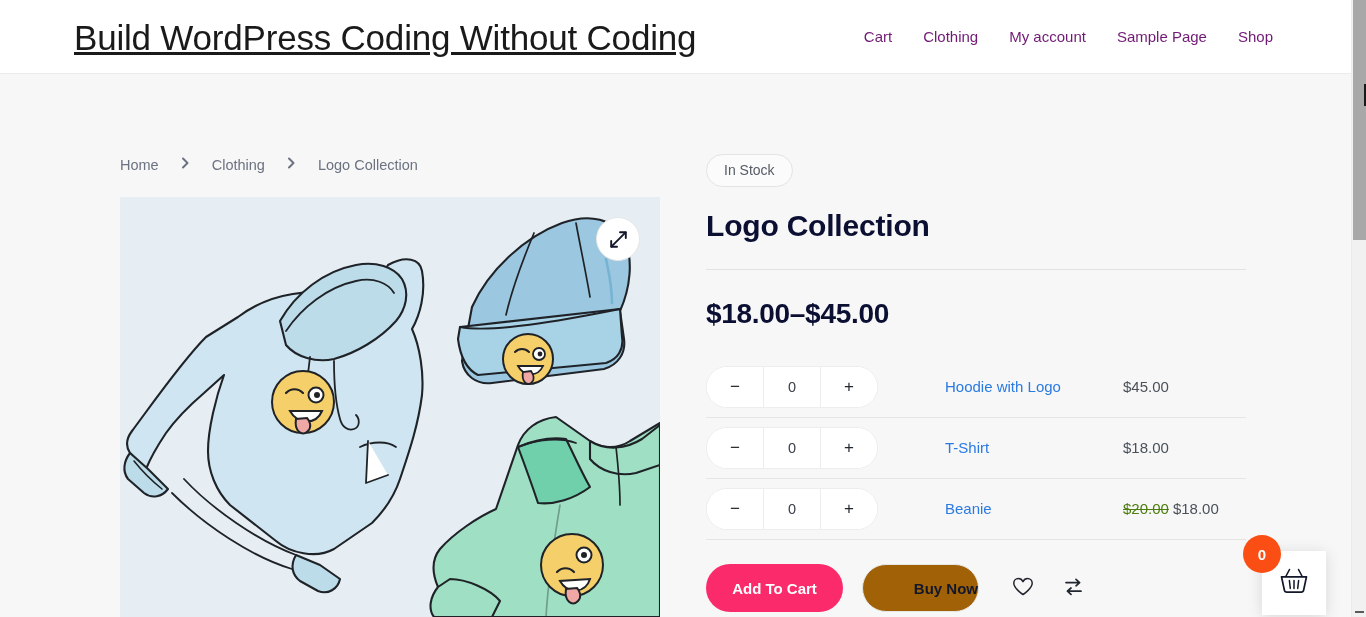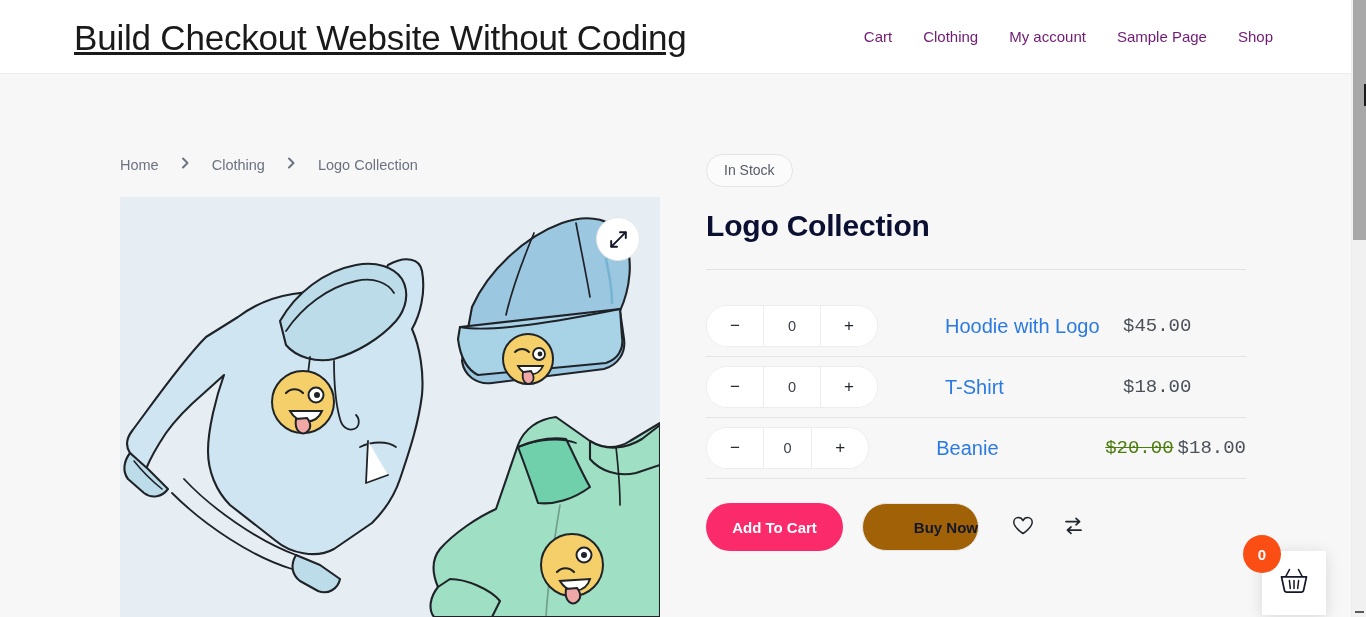--- a/index.html
+++ b/index.html
@@ -179,32 +179,31 @@
     color: #3a4049;
     background: #ffffff;
     border: none;
     text-align: center;
     font-family: "Liberation Sans", sans-serif;
     width: 100%;
   }
   .variation-name {
     width: 178px;
     margin-left: 67px;
-    font-size: 20px;
+    font-size: 15px;
     color: #2a7ae2;
     text-decoration: none;
     white-space: nowrap;
     line-height: 20px;
   }
   .variation-price {
-    font-size: 19px;
+    font-size: 15px;
     color: #4b5159;
     white-space: nowrap;
     line-height: 20px;
-    font-family: Liberation Mono, monospace;
   }
   .variation-price .was {
     text-decoration: line-through;
     color: #4d7c0f;
     margin-right: 4px;
   }
 
   
   .actions {
     margin-top: 24px;
@@ -304,21 +303,21 @@
     width: 9px; height: 2px;
     background: #5a5a5a;
   }
 </style>
 </head>
 <body>
 
 <div class="viewport">
 
   <header class="site-header">
-    <a class="site-title" href="#">Build Checkout Website Without Coding</a>
+    <a class="site-title" href="#">Build WordPress Coding Without Coding</a>
 
     <nav class="main-nav">
       <a class="nav-link" href="#">Cart</a>
       <a class="nav-link" href="#">Clothing</a>
       <a class="nav-link" href="#">My account</a>
       <a class="nav-link" href="#">Sample Page</a>
       <a class="nav-link" href="#">Shop</a>
     </nav>
   </header>
 
@@ -459,20 +458,21 @@
     </div>
 
     <section class="summary">
 
       <span class="stock-badge">In Stock</span>
 
       <h1 class="product-title">Logo Collection</h1>
 
       <div class="divider"></div>
 
+      <div class="price-range">$18.00–$45.00</div>
 
       <div class="variations">
 
         <div class="variation-row">
           <div class="stepper">
             <button class="stepper-btn minus">−</button>
             <div class="stepper-value">0</div>
             <button class="stepper-btn plus">+</button>
           </div>
           <a class="variation-name" href="#">Hoodie with Logo</a>

